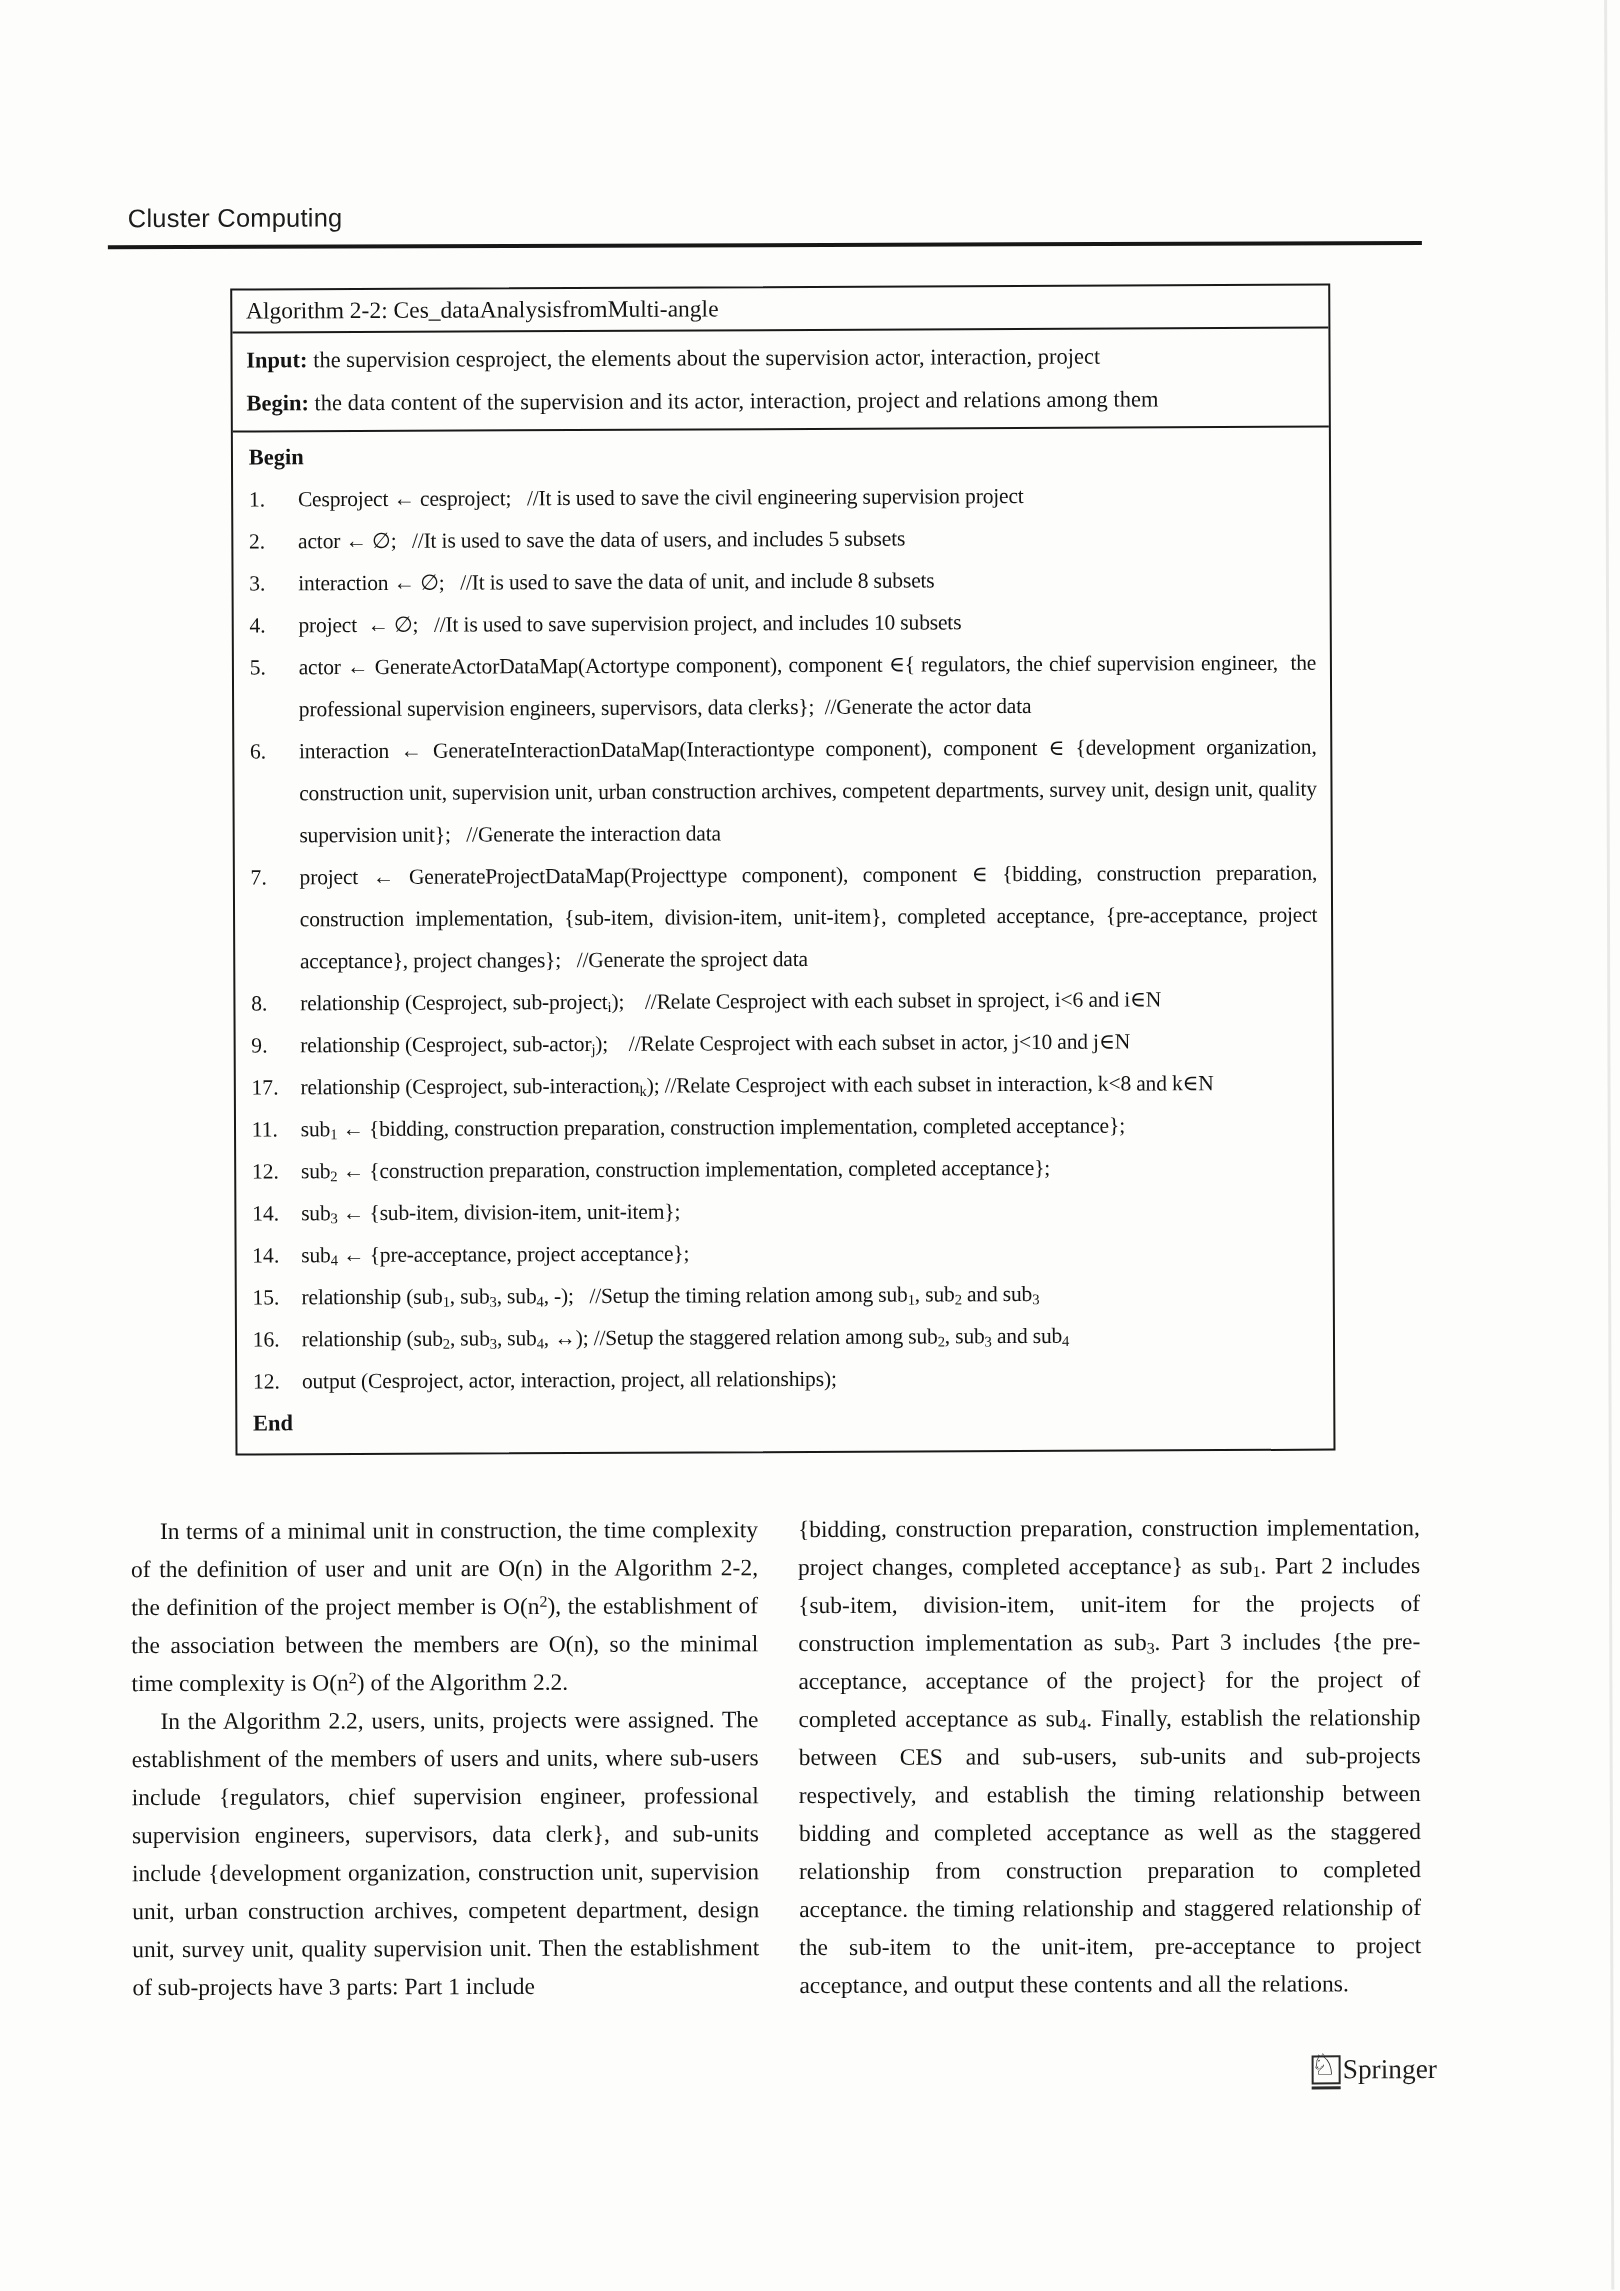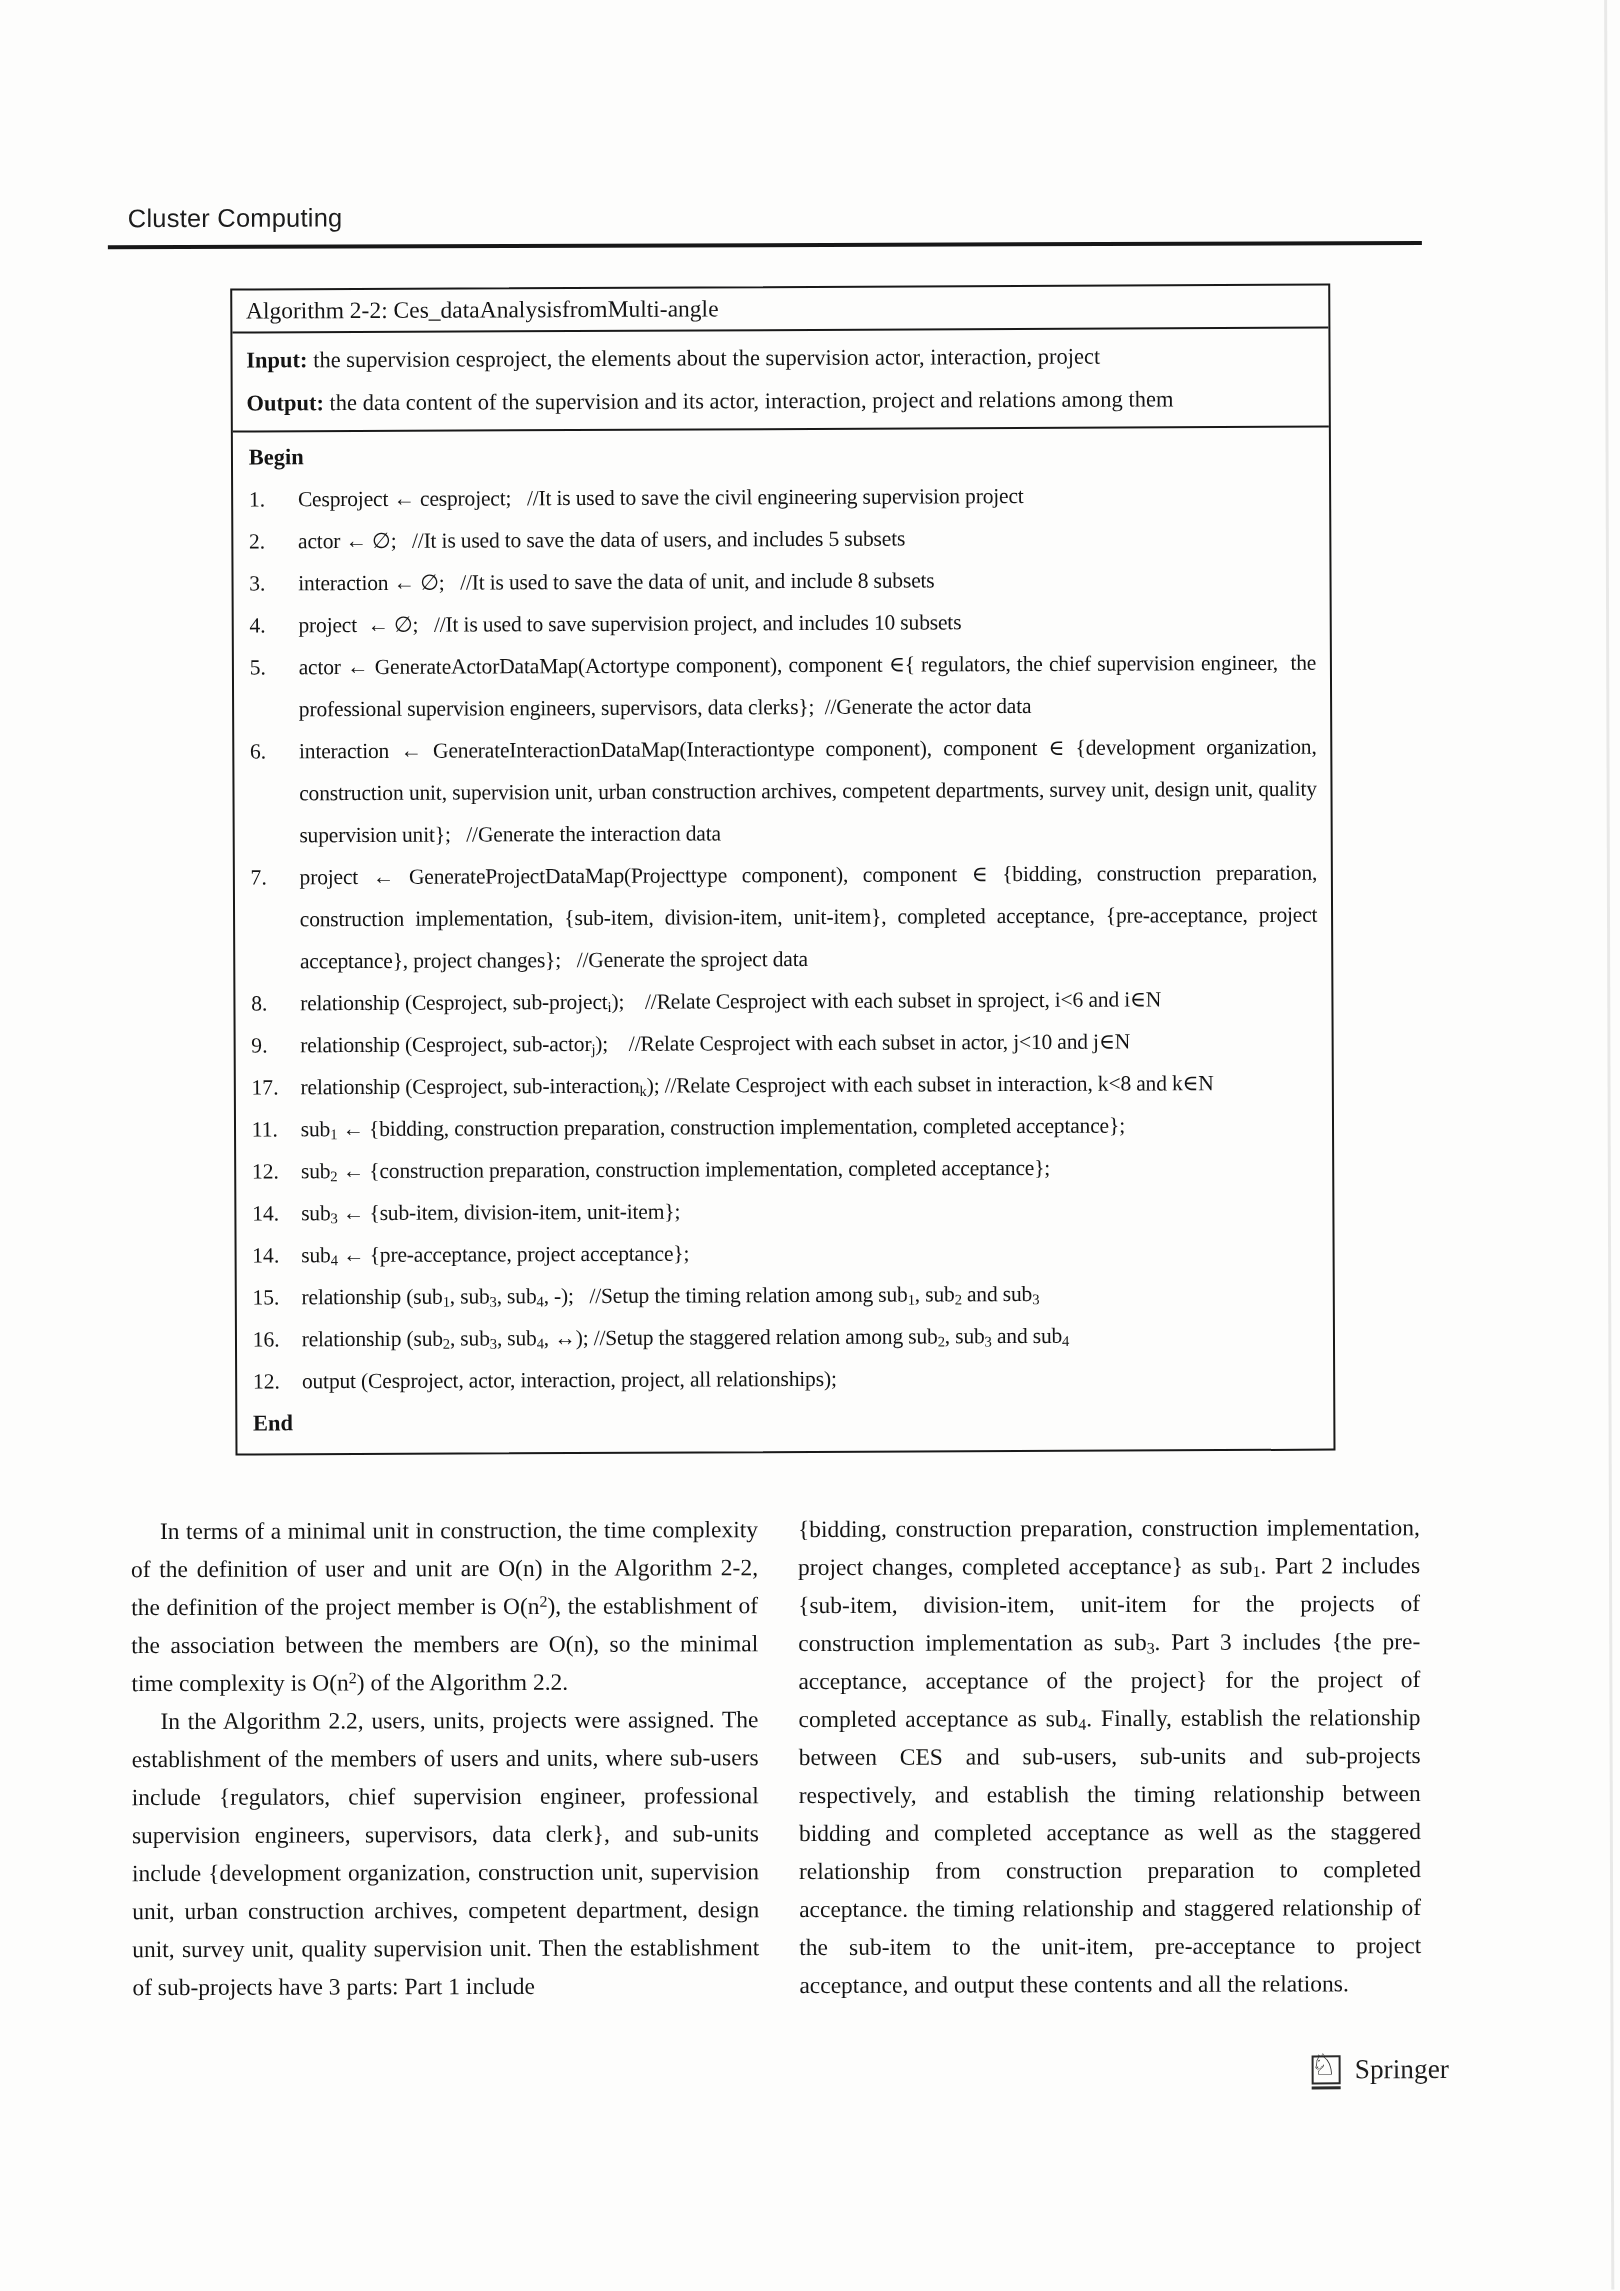--- a/index.html
+++ b/index.html
@@ -64,38 +64,38 @@
     position:relative;display:inline-block;width:29px;height:29px;
     border:2px solid #2a2a2a;box-sizing:border-box;
   }
   .sp-logo .knight{
     position:absolute;left:-2.9px;top:-6.9px;font-size:29px;line-height:29px;
     font-family:"DejaVu Sans",sans-serif;color:#222;
   }
   .sp-logo::after{
     content:"";position:absolute;left:-2px;right:-2px;bottom:-6.9px;height:2.9px;background:#2a2a2a;
   }
-  .sp-text{margin-left:14px;font-size:27.4px;color:#1e1e1e;}
+  .sp-text{margin-left:2px;font-size:27.4px;color:#1e1e1e;}
 </style>
 </head>
 <body>
 
 <div class="page">
   <div class="scan">
 
     <div class="running-head">Cluster Computing</div>
     <div class="head-rule"></div>
     <div class="scan-edge"></div>
 
     <section class="algo-box">
       <div class="algo-title"><b>Algorithm 2-2:</b><span> Ces_dataAnalysisfromMulti-angle</span></div>
 
       <div class="algo-io">
         <div class="io-line"><b>Input:</b><span> the supervision cesproject, the elements about the supervision actor, interaction, project</span></div>
-        <div class="io-line"><b>Output:</b><span> the data content of the supervision and its actor, interaction, project and relations among them</span></div>
+        <div class="io-line"><b>Begin:</b><span> the data content of the supervision and its actor, interaction, project and relations among them</span></div>
       </div>
 
       <div class="algo-body">
         <div class="algo-begin">Begin</div>
 
         <div class="algo-step">
             <span class="num">1.</span>
             <span class="code">Cesproject ← cesproject;   //It is used to save the civil engineering supervision project</span>
           </div>
         <div class="algo-step">

